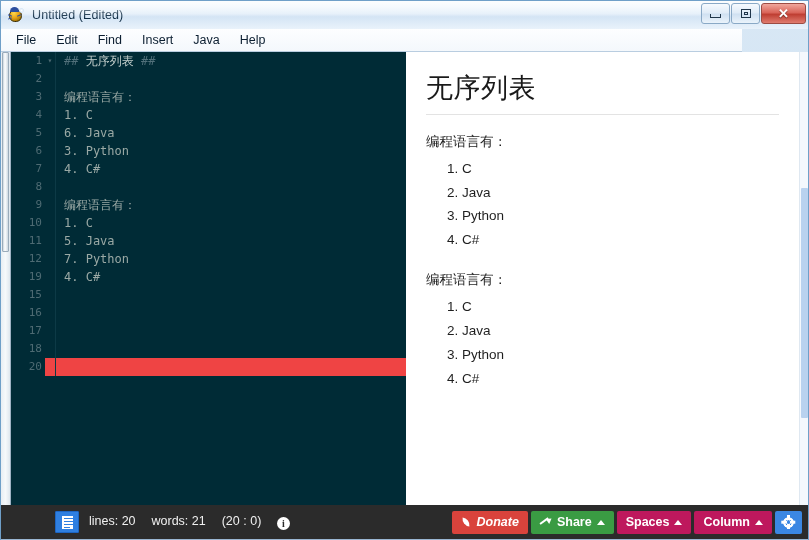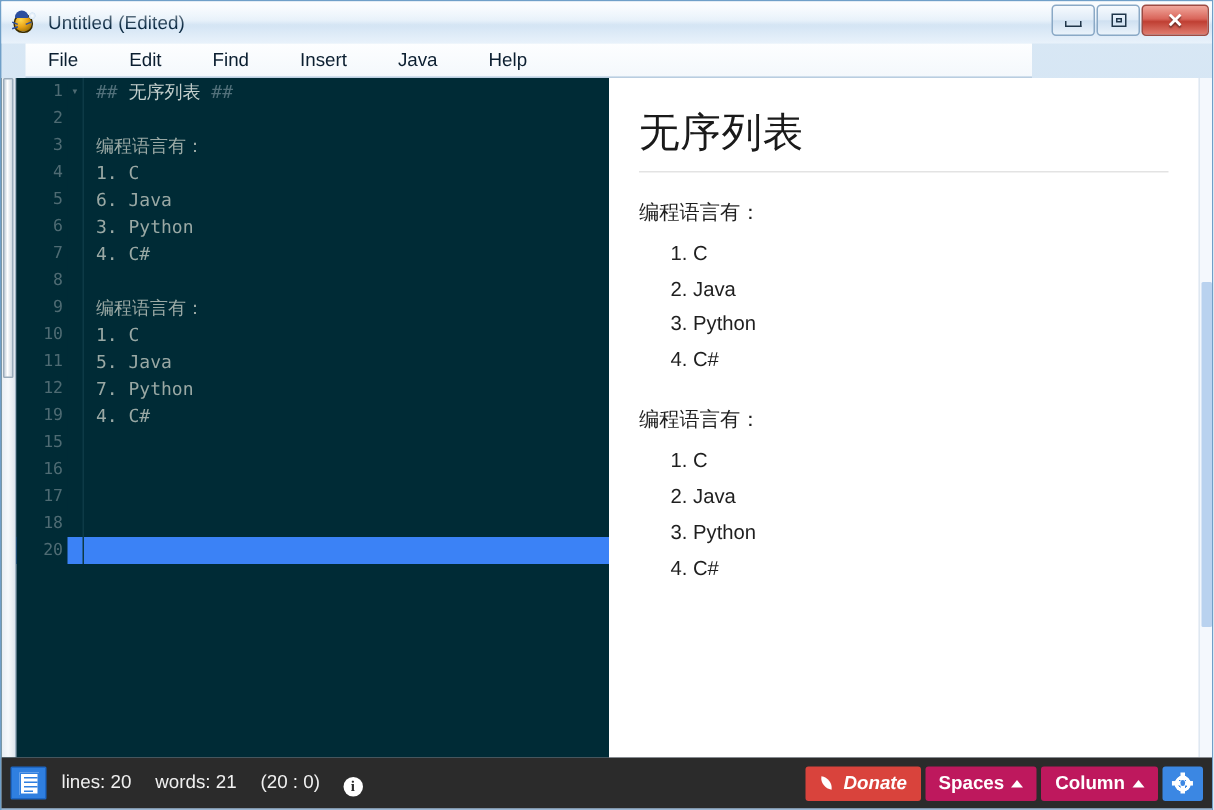--- a/index.html
+++ b/index.html
@@ -63,24 +63,24 @@
     border-color:#9c4b43;
     background:linear-gradient(180deg,#f0a79c 0%,#d9655a 45%,#bf3f33 55%,#e07c6f 100%);
   }
   .wb .min{width:9px;height:3px;border:1px solid #20364a;border-top:none;background:transparent;margin-top:5px;}
   .wb .max{width:10px;height:9px;border:1px solid #20364a;box-sizing:border-box;position:relative;}
   .wb .max:after{content:"";position:absolute;left:2px;top:2px;right:2px;bottom:2px;border:1px solid #20364a;}
   .wb .x{color:#fff;font-size:13px;font-weight:bold;line-height:1;text-shadow:0 1px 1px rgba(0,0,0,.45);}
 
   
   .menubar{
-    position:absolute;left:16px;top:28px;width:671px;height:23px;
+    position:absolute;left:0;top:28px;width:741px;height:23px;
     background:linear-gradient(180deg,#fdfeff 0%,#f4f8fc 100%);
     border-bottom:1px solid #b9cde0;
-    display:flex;align-items:center;box-sizing:border-box;gap:14px;
+    display:flex;align-items:center;box-sizing:border-box;
   }
   .menu-item{
     font-size:12.5px;color:#0b1e30;padding:3px 9px;margin-left:2px;cursor:default;
   }
   .menu-item:first-child{margin-left:6px;}
 
   
   .editor{
     position:absolute;left:0;top:51px;width:405px;height:453px;
     background:#002b36;overflow:hidden;
@@ -97,21 +97,21 @@
     border:1px solid #9aabba;border-radius:1px;box-sizing:border-box;
   }
   .code-area{
     position:absolute;left:10px;top:0;right:0;bottom:0;
     font-family:"DejaVu Sans Mono","Liberation Mono",monospace;
     font-size:12px;
   }
   .code-line{
     position:relative;height:18px;line-height:18px;display:flex;white-space:pre;
   }
-  .code-line.cursor{background:#3b82f6;}
+  .code-line.cursor{background:#ef4444;}
   .gutter{
     flex:0 0 34px;width:34px;text-align:right;padding-right:3px;
     color:#4e6b73;font-size:11px;box-sizing:border-box;
     background:#002b36;
   }
   .fold{
     flex:0 0 10px;width:10px;text-align:center;color:#4e6b73;font-size:8px;
     line-height:18px;box-sizing:border-box;
   }
   .gsep{flex:0 0 1px;width:1px;background:#0d3a46;}
@@ -146,21 +146,21 @@
     background:#f4f8fd;border-left:1px solid #dfe8f1;box-sizing:border-box;
   }
   .pv-scroll .thumb{
     position:absolute;left:1px;top:136px;width:7px;height:230px;
     background:#b9d2ef;border-radius:1px;
   }
 
   
   .statusbar{
     position:absolute;left:0;top:504px;width:807px;height:34px;
-    background:#2b2b2b;display:flex;box-sizing:border-box;
+    background:#2b2b2b;display:flex;box-sizing:border-box;padding-left:48px;
   }
   .sb-left{display:flex;align-items:center;flex:1 1 auto;padding-left:6px;}
   .sb-icon{
     width:24px;height:22px;background:#2f7fe0;border:1px solid #1d66c4;
     display:flex;align-items:center;justify-content:center;box-sizing:border-box;
     border-radius:1px;
   }
   .sb-icon .doc{
     width:13px;height:15px;background:#ffffff;position:relative;box-sizing:border-box;
     border:1px solid #2f7fe0;
@@ -349,20 +349,25 @@
         <span class="sp"></span>
         <span>(20 : 0)</span>
         <span class="sb-info">i</span>
       </div>
     </div>
     <div class="sb-right">
       <div class="sbtn donate">
         <span class="leaf-ico"></span>
         <span>Donate</span>
       </div>
+      <div class="sbtn share">
+        <span class="share-ico"></span>
+        <span>Share</span>
+        <span class="caret-up"></span>
+      </div>
       <div class="sbtn blue">
         <span>Spaces</span>
         <span class="caret-up"></span>
       </div>
       <div class="sbtn blue">
         <span>Column</span>
         <span class="caret-up"></span>
       </div>
       <div class="sbtn gear">
         <span class="gear-ico">

